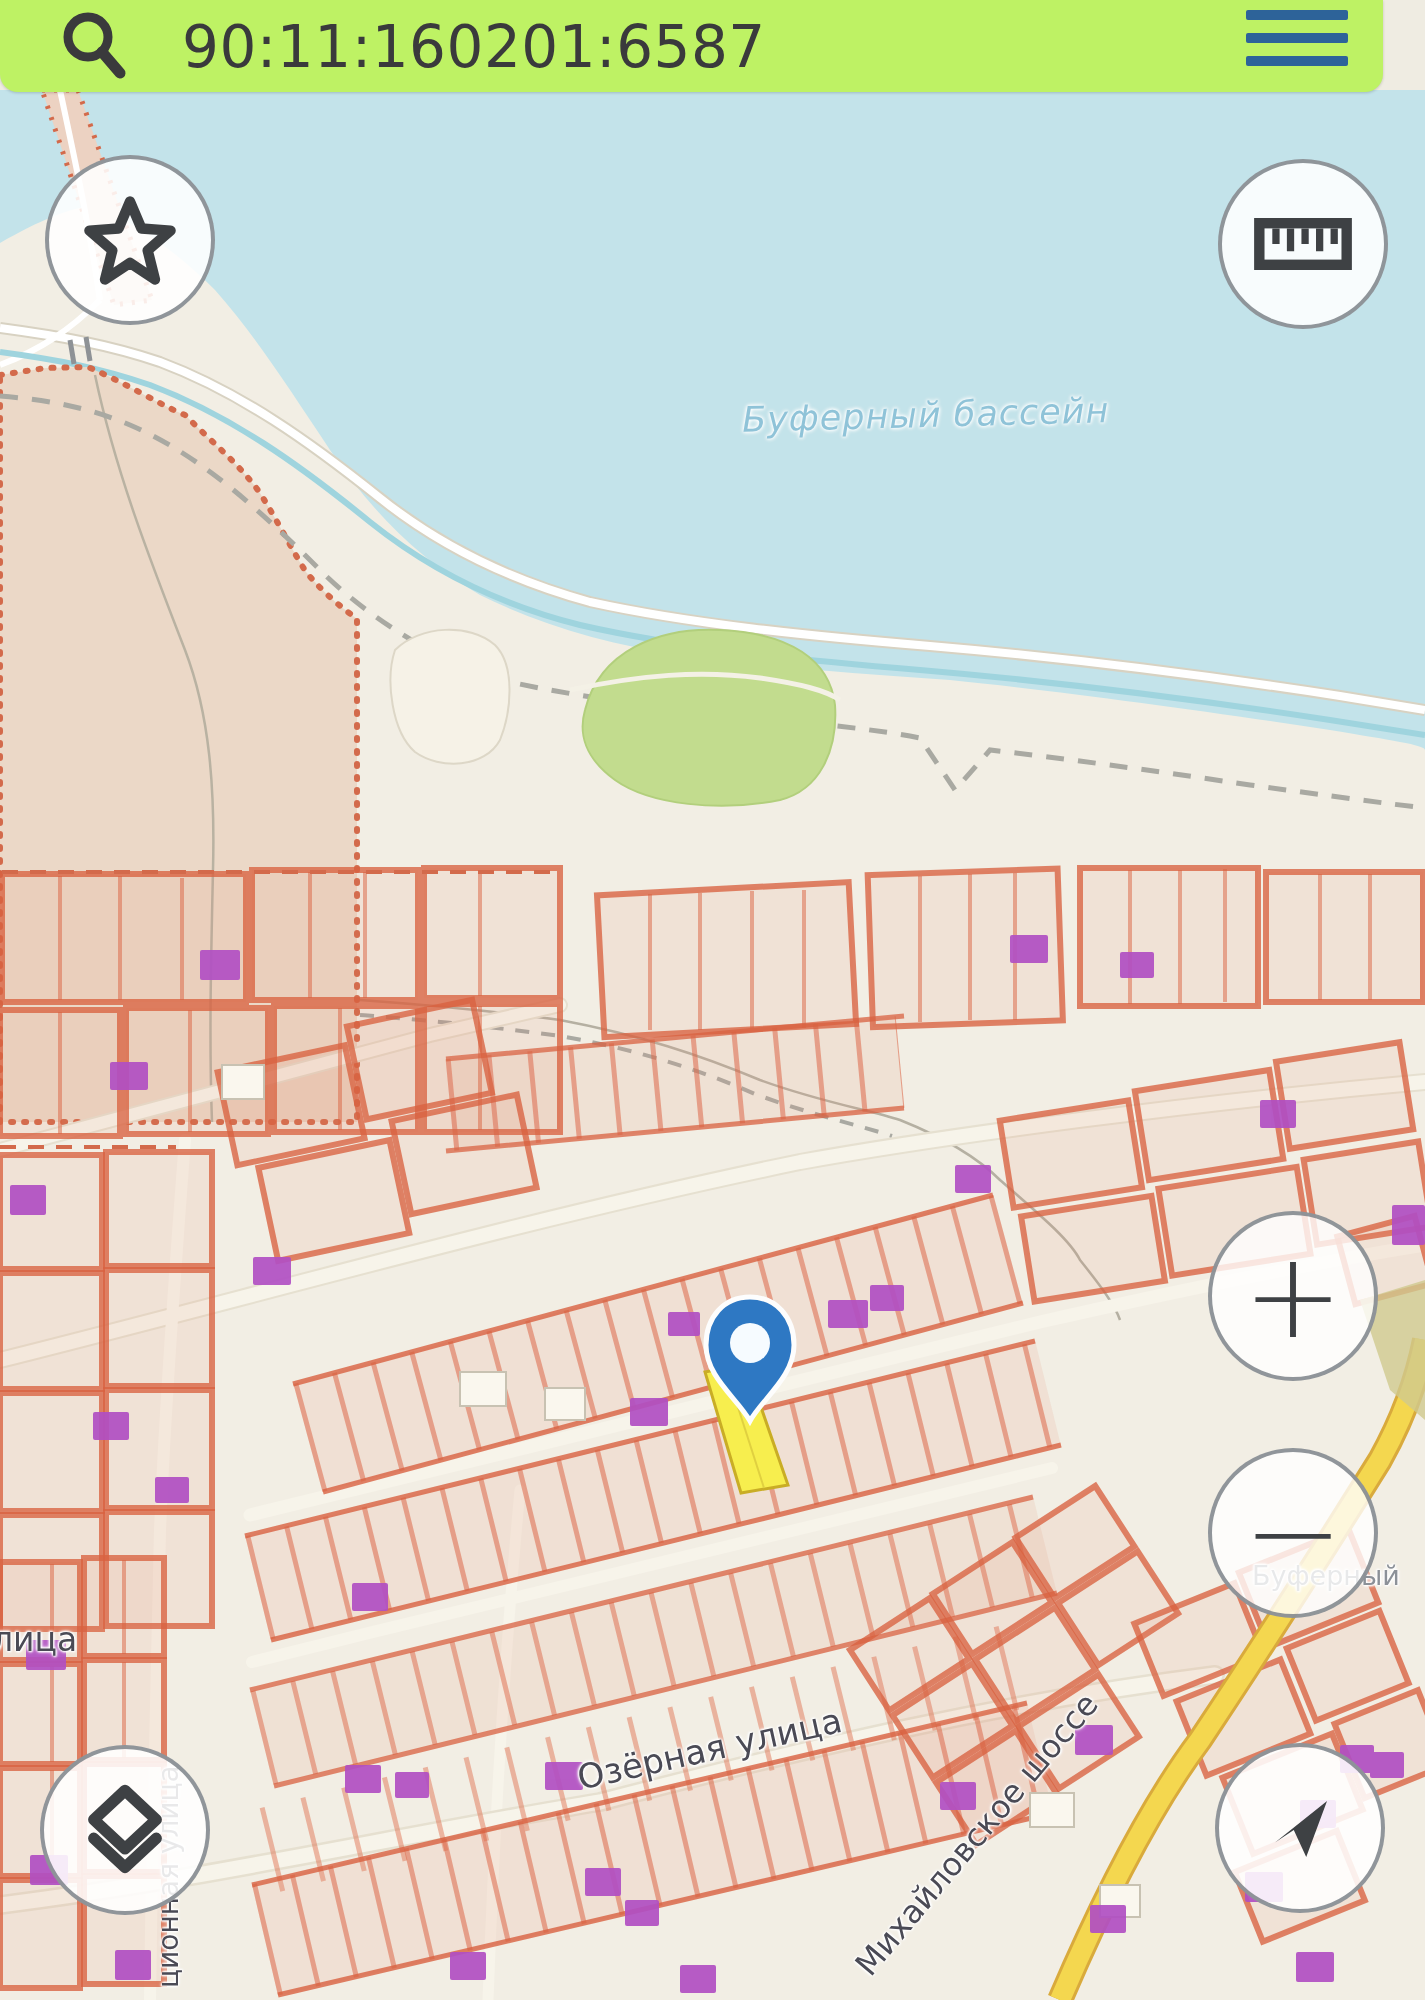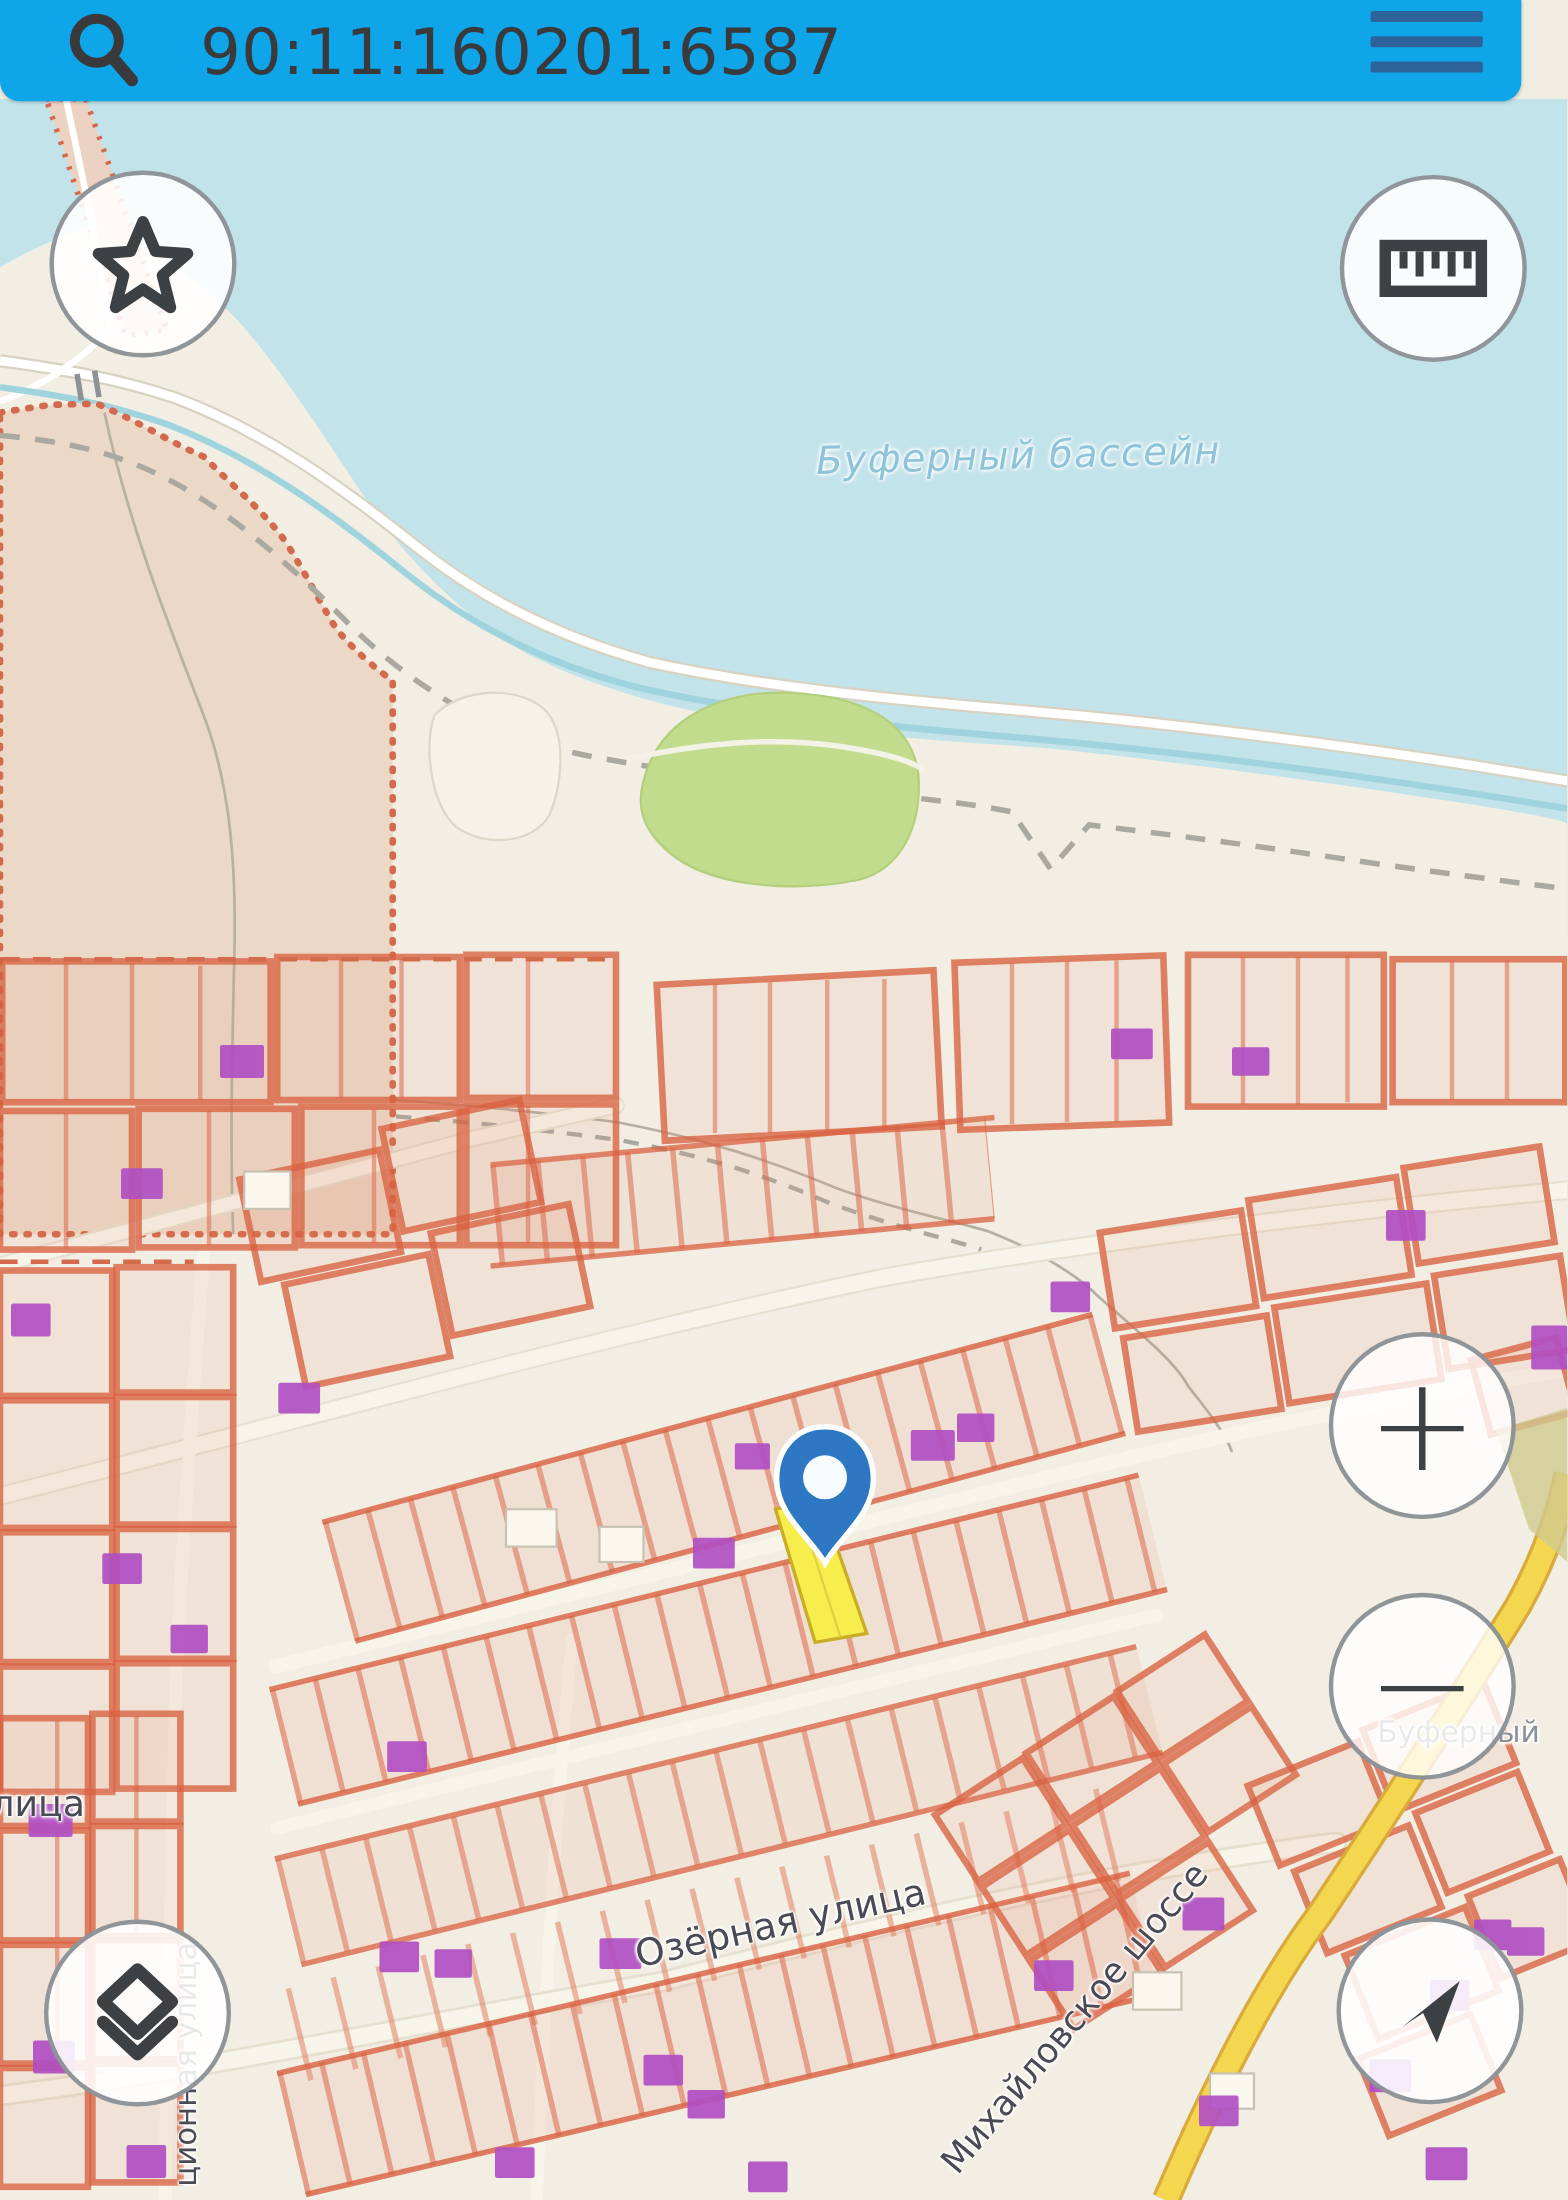--- a/index.html
+++ b/index.html
@@ -1,19 +1,19 @@
 <!DOCTYPE html>
 <html><head>
 <meta charset="utf-8">
 <style>
   html,body{margin:0;padding:0;background:#efece2;}
   #screen{position:relative;width:1425px;height:2000px;overflow:hidden;
           font-family:"DejaVu Sans","Liberation Sans",sans-serif;}
   
-  #topbar{position:absolute;left:0;top:0;width:1383px;height:92px;background:#0ea5e9;
+  #topbar{position:absolute;left:0;top:0;width:1383px;height:92px;background:#bef264;
           border-radius:0 0 18px 18px;box-shadow:0 1px 3px rgba(0,0,0,.18);z-index:40;}
   #searchtext{position:absolute;left:182px;top:0;height:92px;line-height:94px;
           font-size:58px;color:#3a3a3c;letter-spacing:.5px;white-space:nowrap;}
   #searchicon{position:absolute;left:58px;top:7px;}
   #menuicon{position:absolute;left:1246px;top:10px;width:102px;}
   #menuicon .bar{height:10px;border-radius:2px;margin-bottom:13px;}
   
   #map{position:absolute;left:0;top:90px;width:1425px;height:1910px;z-index:1;}
   .maplabel{position:absolute;color:#4a4a55;white-space:nowrap;z-index:10;
           text-shadow:0 0 3px #fff,0 0 3px #fff,0 0 5px #fff,1px 1px 2px #fff,-1px -1px 2px #fff;}

